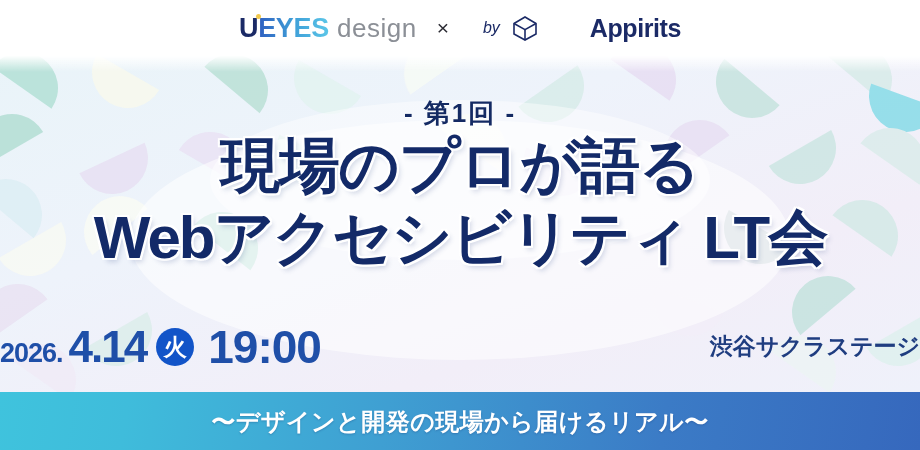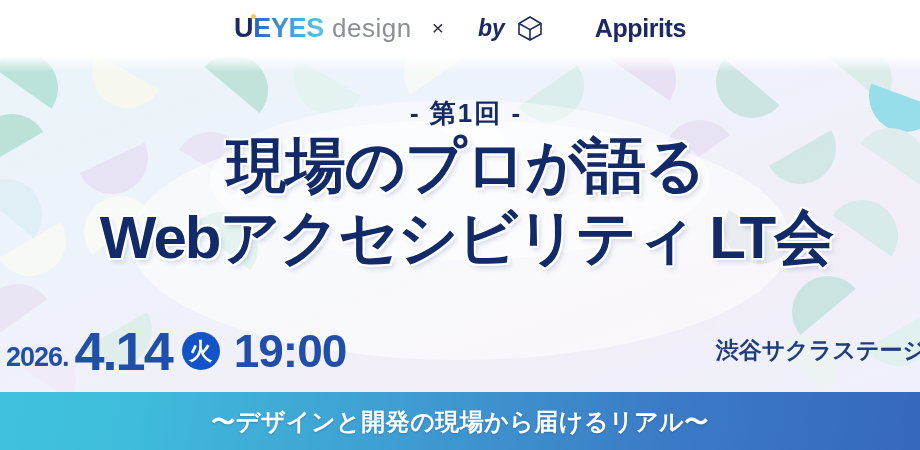--- a/index.html
+++ b/index.html
@@ -45,26 +45,26 @@
     position:absolute;left:17px;top:1px;width:5px;height:5px;border-radius:50%;
     background:#f2c94c;
   }
   .logo-x{color:#2b2b33;font-size:21px;font-weight:400;margin:0 20px;}
   .logo-wbc{
     display:flex;align-items:center;
     font-size:26px;font-weight:800;font-style:italic;color:#e01b1b;
     letter-spacing:-.5px;
     text-shadow:1.5px 1.5px 0 #7d0d0d;
   }
-  .logo-by{font-size:23px;font-style:italic;font-weight:700;color:#1b2a66;margin:0 12px 0 14px;}
+  .logo-by{font-size:16px;font-style:italic;font-weight:400;color:#1b2a66;margin:0 12px 0 14px;}
   .logo-appirits{display:flex;align-items:center;gap:8px;}
   .ap-text{font-size:25px;font-weight:700;color:#1b2a66;letter-spacing:-.4px;margin-left:44px;}
 
   
-  .content{position:absolute;left:6px;top:56px;width:848px;height:336px;z-index:4;}
+  .content{position:absolute;left:0;top:56px;width:848px;height:336px;z-index:4;}
 
   .kai-line{
     position:absolute;left:0;top:40px;width:920px;text-align:center;
     font-size:26px;font-weight:800;color:#142a63;letter-spacing:2px;
     text-shadow:0 1px 0 rgba(255,255,255,.9);
   }
 
   .title{
     position:absolute;left:0;width:920px;text-align:center;
     font-weight:900;color:#132a68;
@@ -82,21 +82,21 @@
   .datebar{
     position:absolute;left:0;top:264px;width:920px;
     display:flex;align-items:center;justify-content:space-between;gap:18px;
   }
   .date-group{display:flex;align-items:center;gap:6px;}
   .date-year{
     font-size:27px;font-weight:900;color:#1f4fa8;letter-spacing:-1px;
     position:relative;top:6px;
   }
   .date-md{
-    font-size:54px;font-weight:900;color:#1f4fa8;letter-spacing:-2px;
+    font-size:44px;font-weight:900;color:#1f4fa8;letter-spacing:-2px;
   }
   .day-circle{
     width:38px;height:38px;border-radius:50%;background:#1254c8;
     display:flex;align-items:center;justify-content:center;
     color:#ffffff;font-size:23px;font-weight:800;margin:0 4px;
   }
   .date-time{
     font-size:46px;font-weight:900;color:#1f4fa8;letter-spacing:-1px;margin-left:4px;
   }
   .venue{

